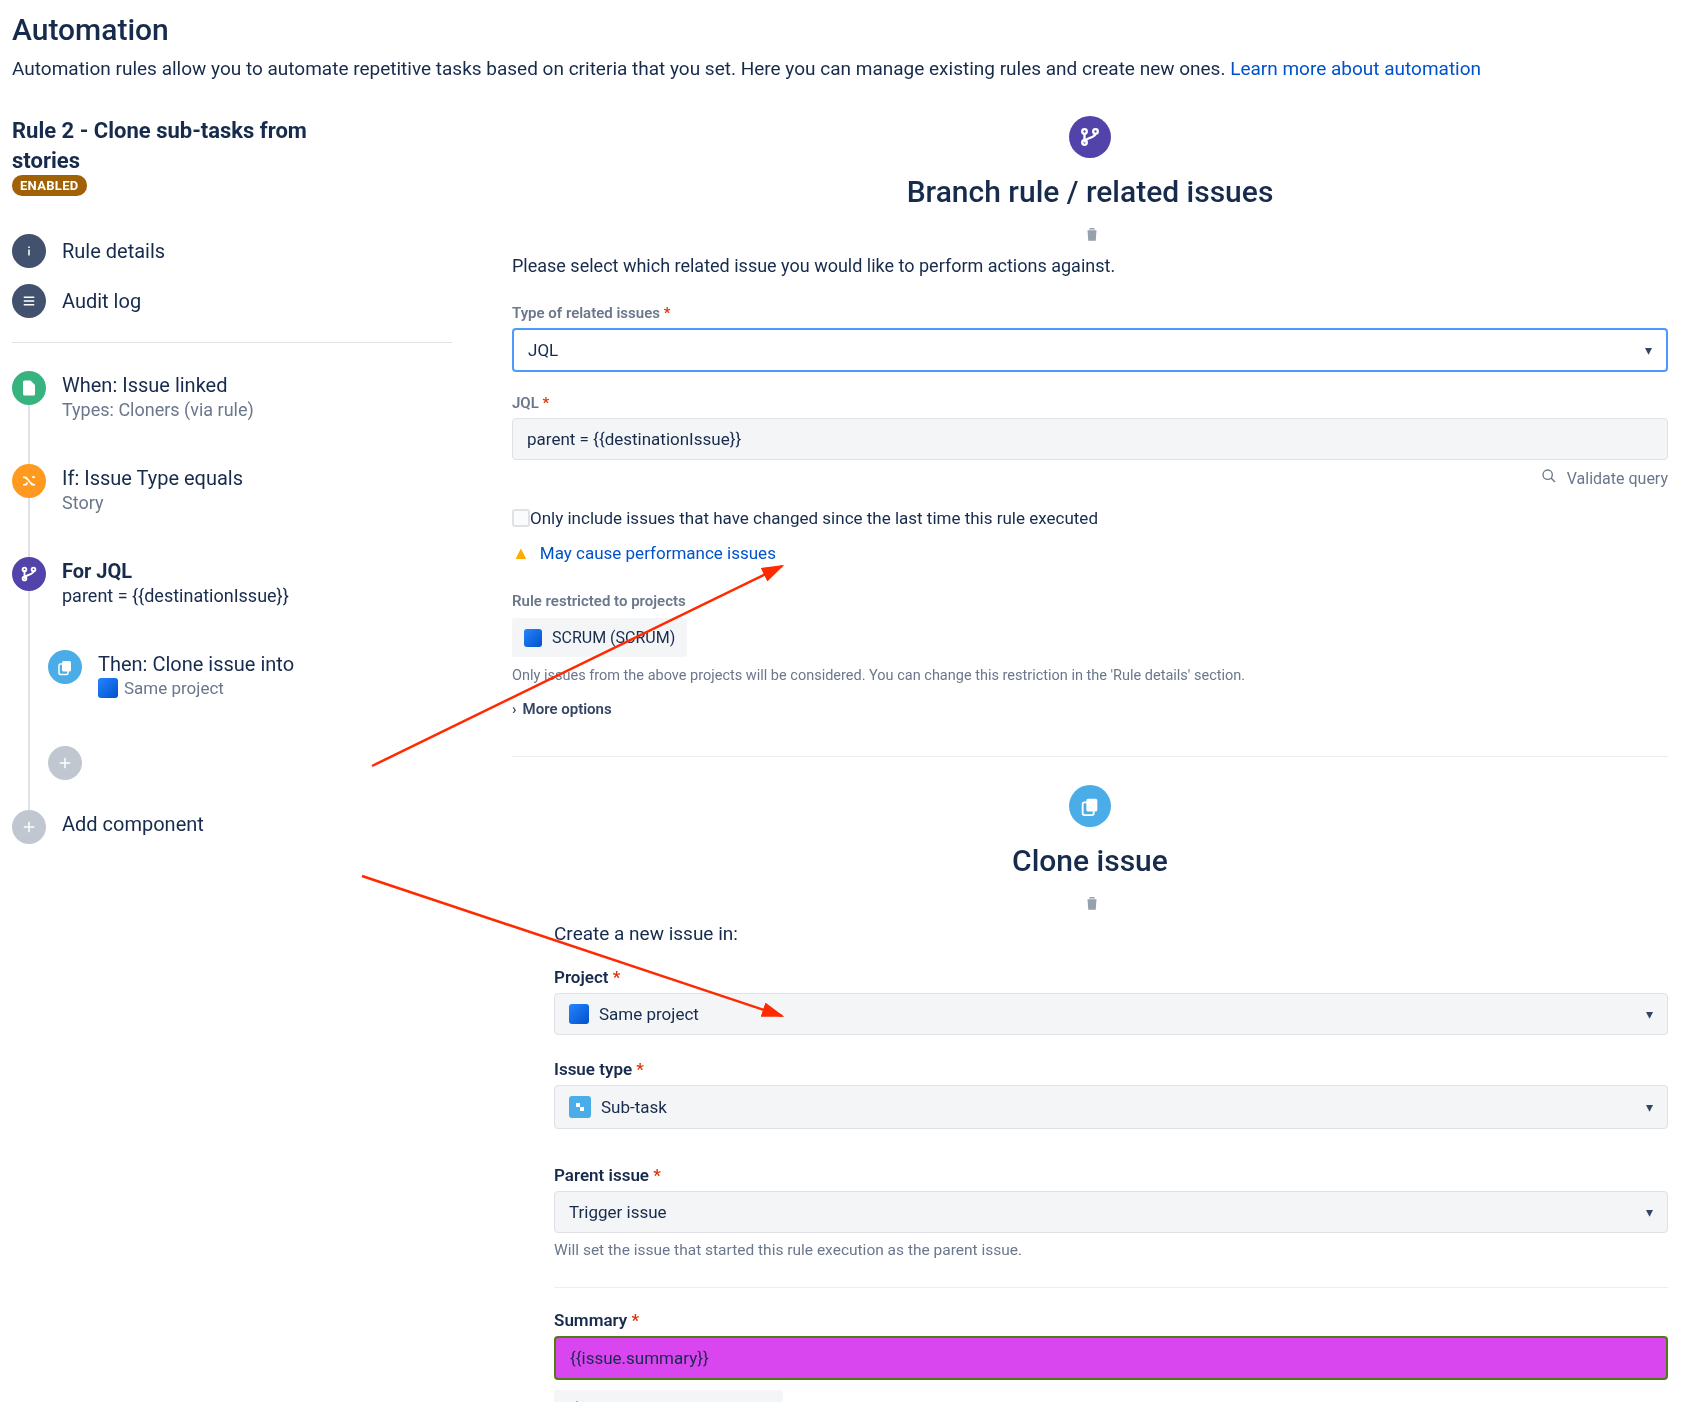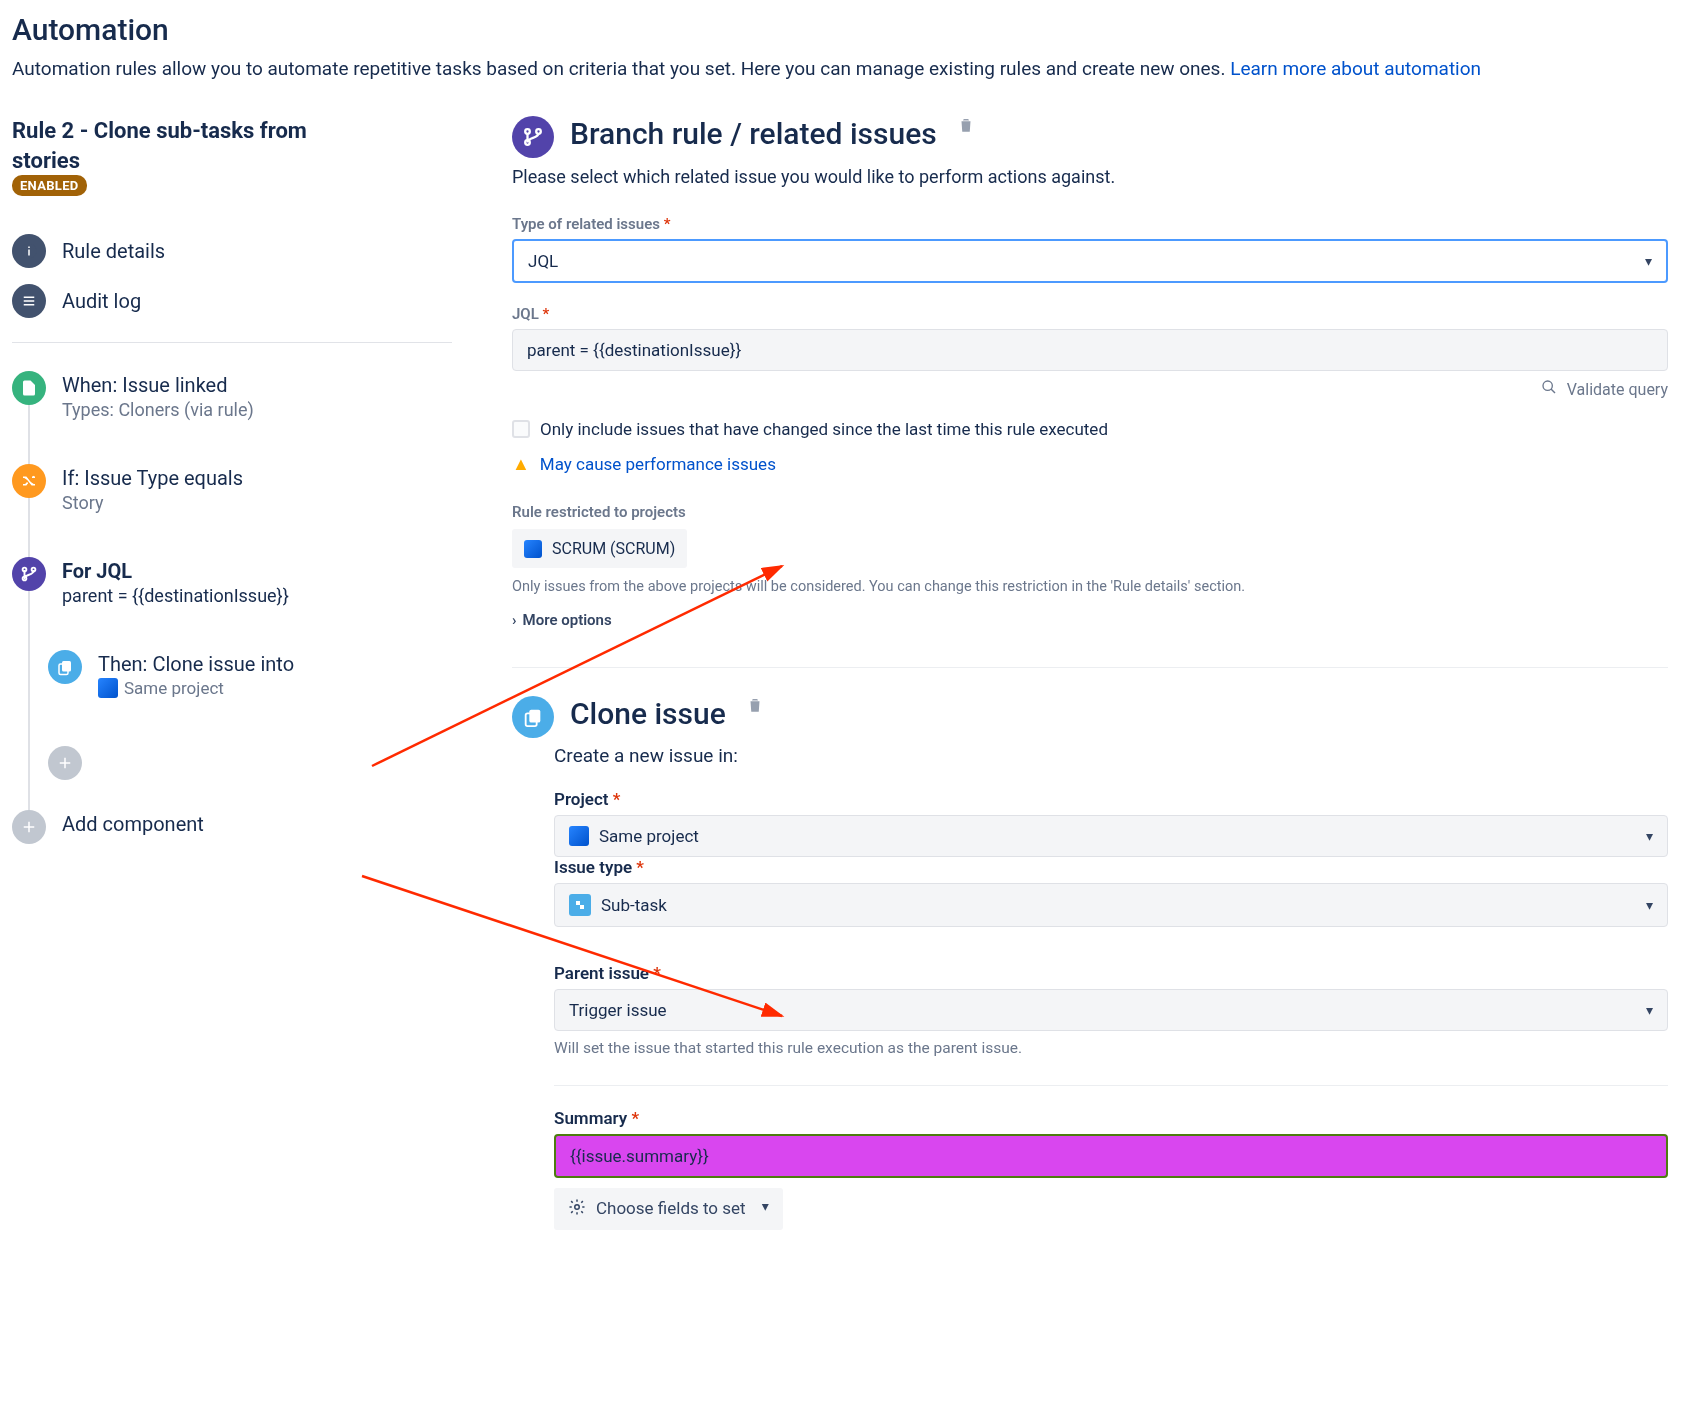--- a/index.html
+++ b/index.html
@@ -38,21 +38,21 @@
   .icon-blue { background:#4bade8;}
   .icon-gray { background:#c1c7d0;}
   .step-body { padding-top:2px;}
   .step-title { font-size:20px; color:#172b4d; margin-bottom:2px;}
   .step-title.bold { font-weight:700;}
   .step-sub { font-size:18px; color:#6b778c;}
   .proj-pill { display:inline-flex; align-items:center; gap:6px; font-size:17px; color:#6b778c;}
   .proj-avatar { width:20px; height:20px; border-radius:3px; background:linear-gradient(135deg,#2684ff,#0052cc); display:inline-block;}
 
   
-  .panel-head { display:flex; gap:16px; margin-bottom:6px;}
+  .panel-head { display:flex; align-items:center; gap:16px; margin-bottom:6px;flex-direction:column;}
   .panel-icon { width:42px; height:42px; border-radius:50%; display:flex; align-items:center; justify-content:center; color:#fff;}
   .panel-title { font-size:30px; font-weight:500; color:#172b4d;}
   .trash-icon { color:#97a0af; font-size:18px; margin-left:4px;}
   .panel-desc { font-size:18px; color:#172b4d; margin:8px 0 28px 0;}
 
   .field-label { font-size:15px; font-weight:600; color:#6b778c; margin-bottom:6px; display:block;}
   .req { color:#de350b;}
   .field-label-dark { font-size:17px; font-weight:600; color:#172b4d; margin-bottom:6px; display:block;}
 
   .select-box, .text-box {
@@ -60,21 +60,21 @@
     padding:10px 14px; font-size:17px; color:#172b4d; display:flex; align-items:center; justify-content:space-between;
   }
   .select-box.focused { border:2px solid #4c9aff; background:#fff;}
   .text-box { background:#f4f5f7; justify-content:flex-start;}
   .text-box.white { background:#d946ef; border:2px solid #4d7c0f;}
   .chev { color:#344563; font-size:14px;}
 
   .validate-row { text-align:right; color:#6b778c; font-size:16px; margin-top:8px;}
   .validate-row .mag { margin-right:6px;}
 
-  .checkbox-row { display:flex; align-items:center; gap:10px; font-size:17px; color:#172b4d; margin-top:20px;}
+  .checkbox-row { display:flex; align-items:center; font-size:17px; color:#172b4d; margin-top:20px;}
   .checkbox-box { width:18px; height:18px; border:2px solid #dfe1e6; border-radius:3px; background:#fafbfc;}
   .warn-row { display:flex; align-items:center; gap:10px; font-size:17px; color:#0052cc; margin-top:14px;}
   .warn-tri { color:#ffab00; font-size:18px;}
 
   .restrict-label { font-size:15px; font-weight:600; color:#6b778c; margin-top:28px; margin-bottom:8px;}
   .restrict-box { background:#f4f5f7; border-radius:3px; padding:10px 12px; display:inline-flex; align-items:center; gap:10px; font-size:16px; color:#172b4d;}
   .restrict-note { font-size:14.5px; color:#6b778c; margin-top:10px;}
   .more-opts { display:flex; align-items:center; gap:6px; font-size:15px; font-weight:600; color:#344563; margin-top:16px;}
 
   .divider-light { border:none; border-top:1px solid #eceef1; margin:38px 0 28px 0;}
@@ -315,21 +315,21 @@
           <span>Project</span><span class="req"> *</span>
         </label>
         <div class="select-box gray">
           <span class="select-left">
             <span class="proj-avatar"></span>
             <span>Same project</span>
           </span>
           <span class="chev">▾</span>
         </div>
 
-        <label class="field-label-dark" style="">
+        <label class="field-label-dark" style="margin-top:24px;">
           <span>Issue type</span><span class="req"> *</span>
         </label>
         <div class="select-box gray">
           <span class="select-left">
             <span class="it-badge-sub">
               <svg width="12" height="12" viewBox="0 0 24 24" fill="#fff">
                   <rect x="4" y="4" width="8" height="8"></rect>
                   <rect x="12" y="12" width="8" height="8"></rect>
                 </svg>
             </span>

